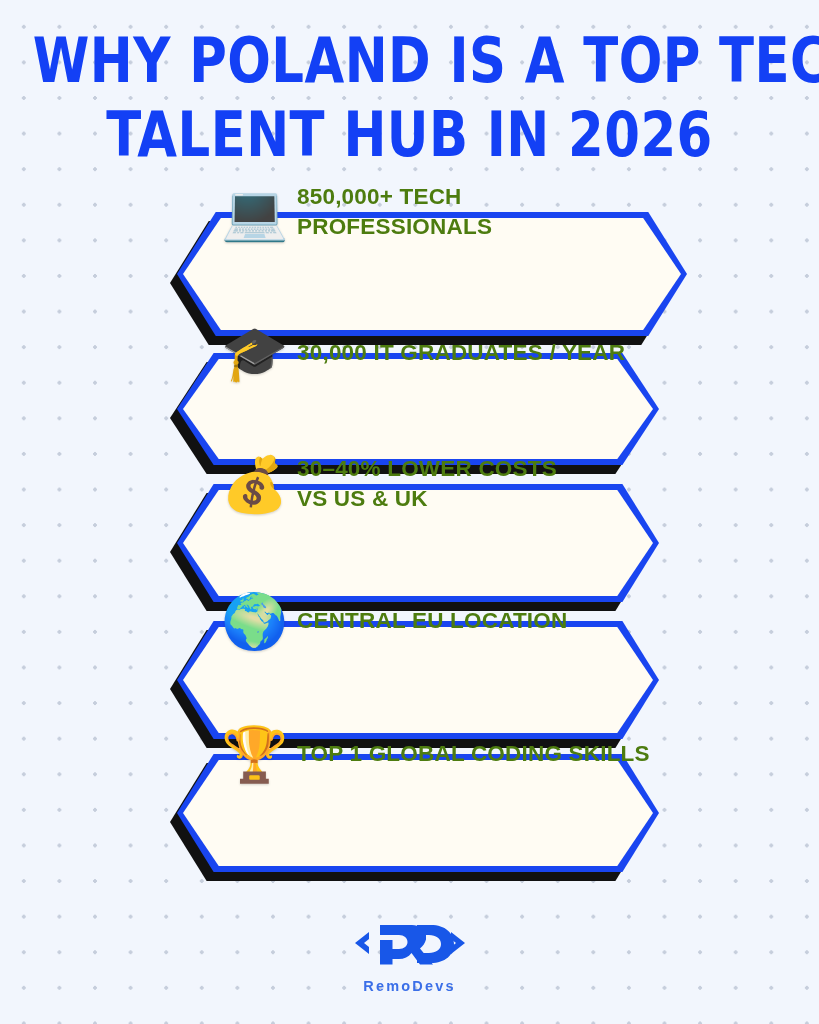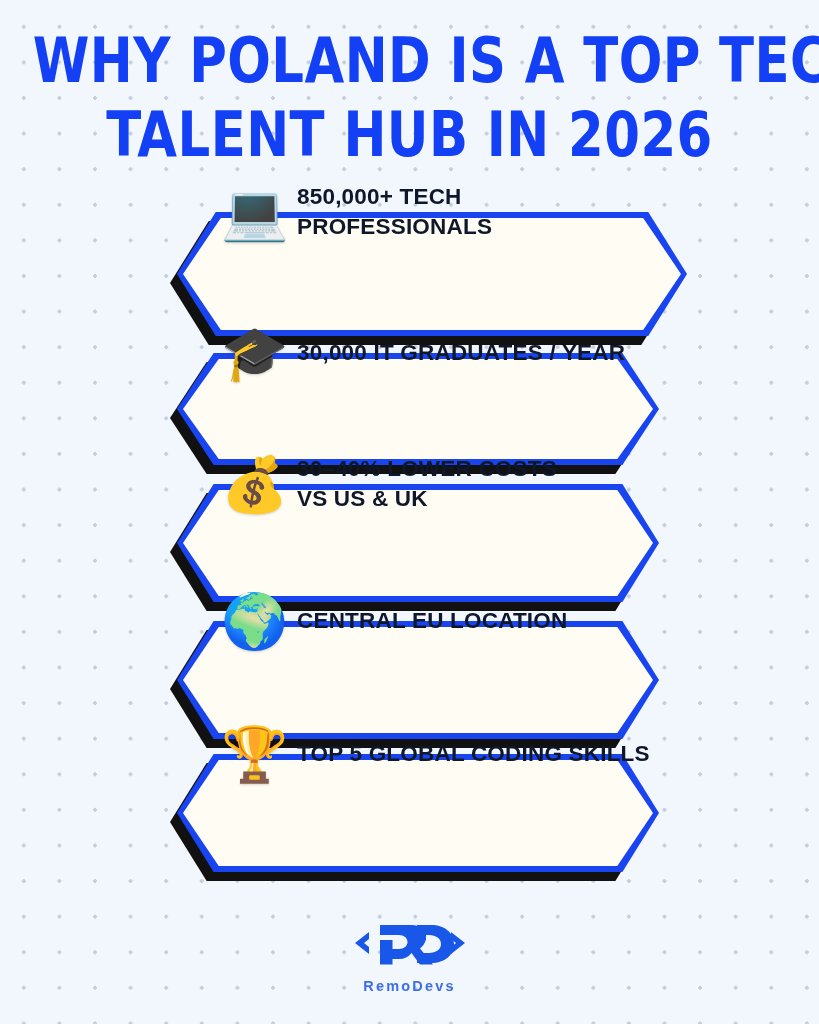--- a/index.html
+++ b/index.html
@@ -101,21 +101,21 @@
   }
   .banner-emoji {
     font-size: 54px;
     line-height: 1;
     flex: 0 0 auto;
     width: 62px;
     text-align: center;
     filter: drop-shadow(0 1px 1px rgba(0,0,0,0.18));
   }
   .banner-label {
-    color: #0f172a;
+    color: #4d7c0f;
     font-size: 22.5px;
     font-weight: bold;
     line-height: 30px;
     letter-spacing: 0.2px;
     white-space: pre-line;
   }
 
   
   #footer-logo {
     position: absolute;
@@ -206,21 +206,21 @@
     </div>
 
     <div class="banner-row">
       <div class="banner-wrap" style="left:177px;top:9px;">
         <div class="shadow-shape hexclip" style="width:482px;height:118px;"></div>
         <div class="border-shape hexclip" style="width:482px;height:118px;">
           <div class="inner-shape hexclip" style="left:6px;top:6px;width:470px;height:106px;"></div>
         </div>
         <div class="banner-content" style="width:482px;">
           <span class="banner-emoji">🏆</span>
-          <span class="banner-label">TOP 5 GLOBAL CODING SKILLS</span>
+          <span class="banner-label">TOP 1 GLOBAL CODING SKILLS</span>
         </div>
       </div>
     </div>
 
   </div>
 
   <div id="footer-logo">
     <span id="logo-mark">
       <svg width="134" height="50" viewBox="0 0 268 100" aria-hidden="true">
 

